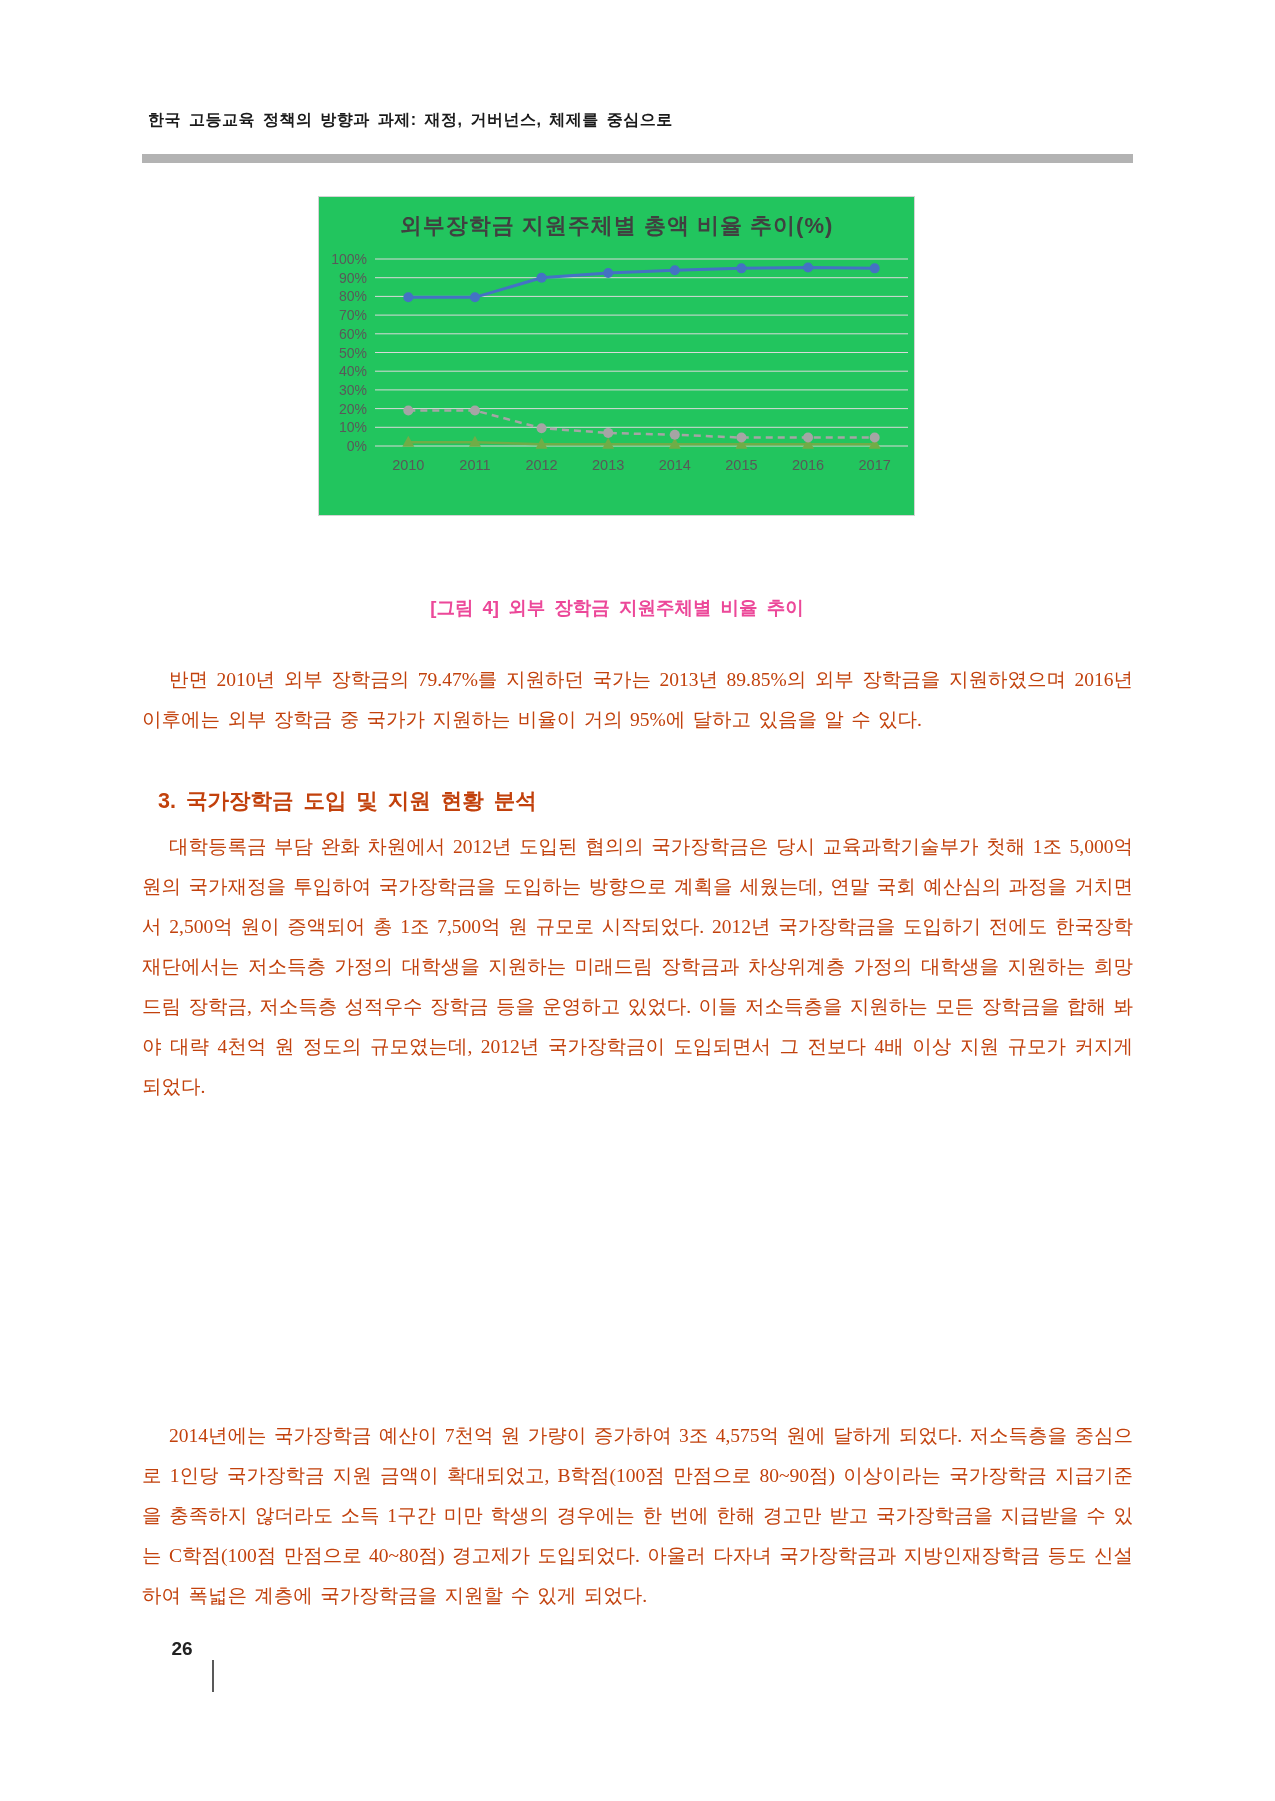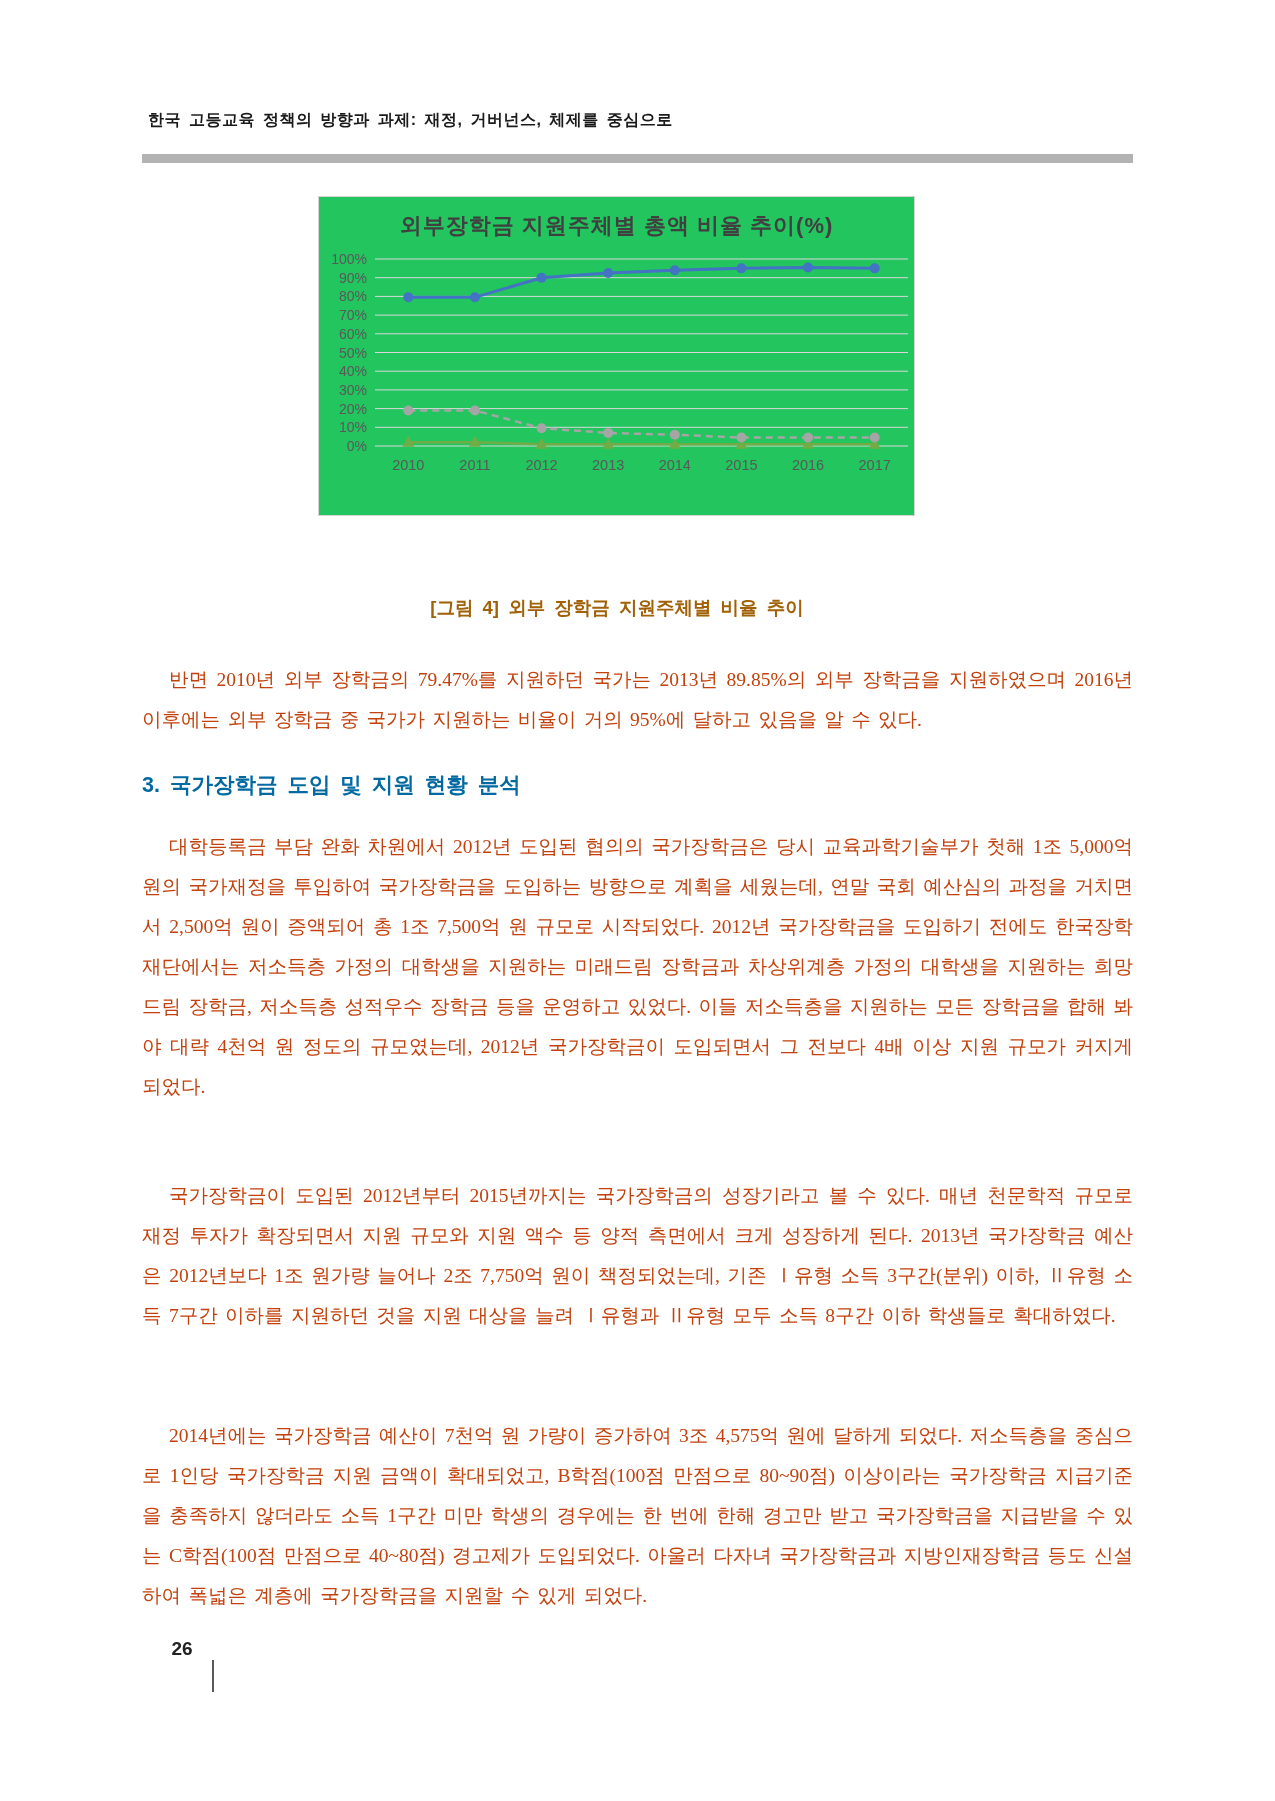--- a/index.html
+++ b/index.html
@@ -40,37 +40,37 @@
     position:absolute;left:0;top:282px;width:100%;
     display:flex;justify-content:center;align-items:center;gap:36px;
     font-family:"Liberation Sans", sans-serif;
     font-size:14.5px;color:#595959;
   }
   .legend-item{display:inline-flex;align-items:center;gap:7px;}
   .figure-caption{
     position:absolute;left:142px;top:595px;width:950px;
     text-align:center;
     font-family:"Liberation Sans", sans-serif;
-    font-weight:bold;font-size:18.5px;color:#a16207;
+    font-weight:bold;font-size:18.5px;color:#ec4899;
     word-spacing:4px;
   }
   .body-par{
     position:absolute;left:142px;width:991px;margin:0;
     font-size:19.5px;line-height:40px;
     text-align:justify;text-indent:27px;
     word-spacing:2.5px;color:#c2410c;
   }
   .p1{top:660px;}
   .p2{top:827px;}
   .p3{top:1176px;}
   .p4{top:1416px;}
   .section-heading{
-    position:absolute;left:142px;top:770px;width:991px;margin:0;
+    position:absolute;left:142px;top:770px;width:991px;margin:16px;
     font-family:"Liberation Sans", sans-serif;
-    font-weight:bold;font-size:21.5px;color:#0369a1;
+    font-weight:bold;font-size:21.5px;color:#c2410c;
     word-spacing:4px;
   }
   .page-footer{
     position:absolute;left:150px;top:1638px;
     display:flex;align-items:center;flex-direction:column;
   }
   .page-number{
     font-family:"Liberation Sans", sans-serif;
     font-weight:bold;font-size:19px;color:#222222;
   }
@@ -151,21 +151,20 @@
   </figure>
 
   <div class="figure-caption">[그림 4] 외부 장학금 지원주체별 비율 추이</div>
 
   <p class="body-par p1">반면 2010년 외부 장학금의 79.47%를 지원하던 국가는 2013년 89.85%의 외부 장학금을 지원하였으며 2016년 이후에는 외부 장학금 중 국가가 지원하는 비율이 거의 95%에 달하고 있음을 알 수 있다.</p>
 
   <h2 class="section-heading">3. 국가장학금 도입 및 지원 현황 분석</h2>
 
   <p class="body-par p2">대학등록금 부담 완화 차원에서 2012년 도입된 협의의 국가장학금은 당시 교육과학기술부가 첫해 1조 5,000억 원의 국가재정을 투입하여 국가장학금을 도입하는 방향으로 계획을 세웠는데, 연말 국회 예산심의 과정을 거치면서 2,500억 원이 증액되어 총 1조 7,500억 원 규모로 시작되었다. 2012년 국가장학금을 도입하기 전에도 한국장학재단에서는 저소득층 가정의 대학생을 지원하는 미래드림 장학금과 차상위계층 가정의 대학생을 지원하는 희망드림 장학금, 저소득층 성적우수 장학금 등을 운영하고 있었다. 이들 저소득층을 지원하는 모든 장학금을 합해 봐야 대략 4천억 원 정도의 규모였는데, 2012년 국가장학금이 도입되면서 그 전보다 4배 이상 지원 규모가 커지게 되었다.</p>
 
-  <p class="body-par p3">국가장학금이 도입된 2012년부터 2015년까지는 국가장학금의 성장기라고 볼 수 있다. 매년 천문학적 규모로 재정 투자가 확장되면서 지원 규모와 지원 액수 등 양적 측면에서 크게 성장하게 된다. 2013년 국가장학금 예산은 2012년보다 1조 원가량 늘어나 2조 7,750억 원이 책정되었는데, 기존 Ⅰ유형 소득 3구간(분위) 이하, Ⅱ유형 소득 7구간 이하를 지원하던 것을 지원 대상을 늘려 Ⅰ유형과 Ⅱ유형 모두 소득 8구간 이하 학생들로 확대하였다.</p>
 
   <p class="body-par p4">2014년에는 국가장학금 예산이 7천억 원 가량이 증가하여 3조 4,575억 원에 달하게 되었다. 저소득층을 중심으로 1인당 국가장학금 지원 금액이 확대되었고, B학점(100점 만점으로 80~90점) 이상이라는 국가장학금 지급기준을 충족하지 않더라도 소득 1구간 미만 학생의 경우에는 한 번에 한해 경고만 받고 국가장학금을 지급받을 수 있는 C학점(100점 만점으로 40~80점) 경고제가 도입되었다. 아울러 다자녀 국가장학금과 지방인재장학금 등도 신설하여 폭넓은 계층에 국가장학금을 지원할 수 있게 되었다.</p>
 
   <footer class="page-footer">
     <span class="page-number">26</span>
     <span class="footer-divider"></span>
   </footer>
 
 </div>
 

